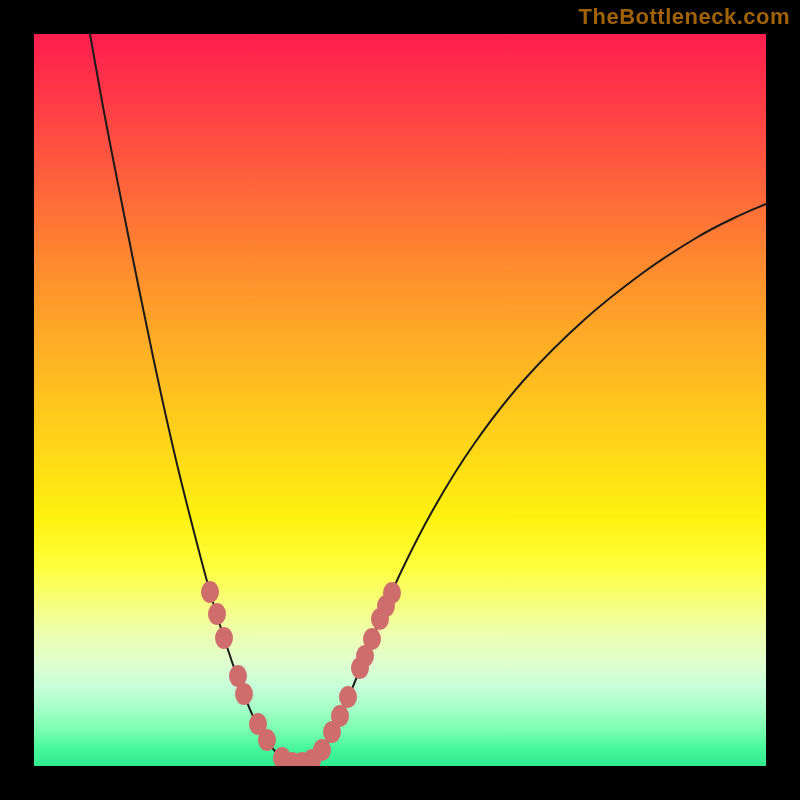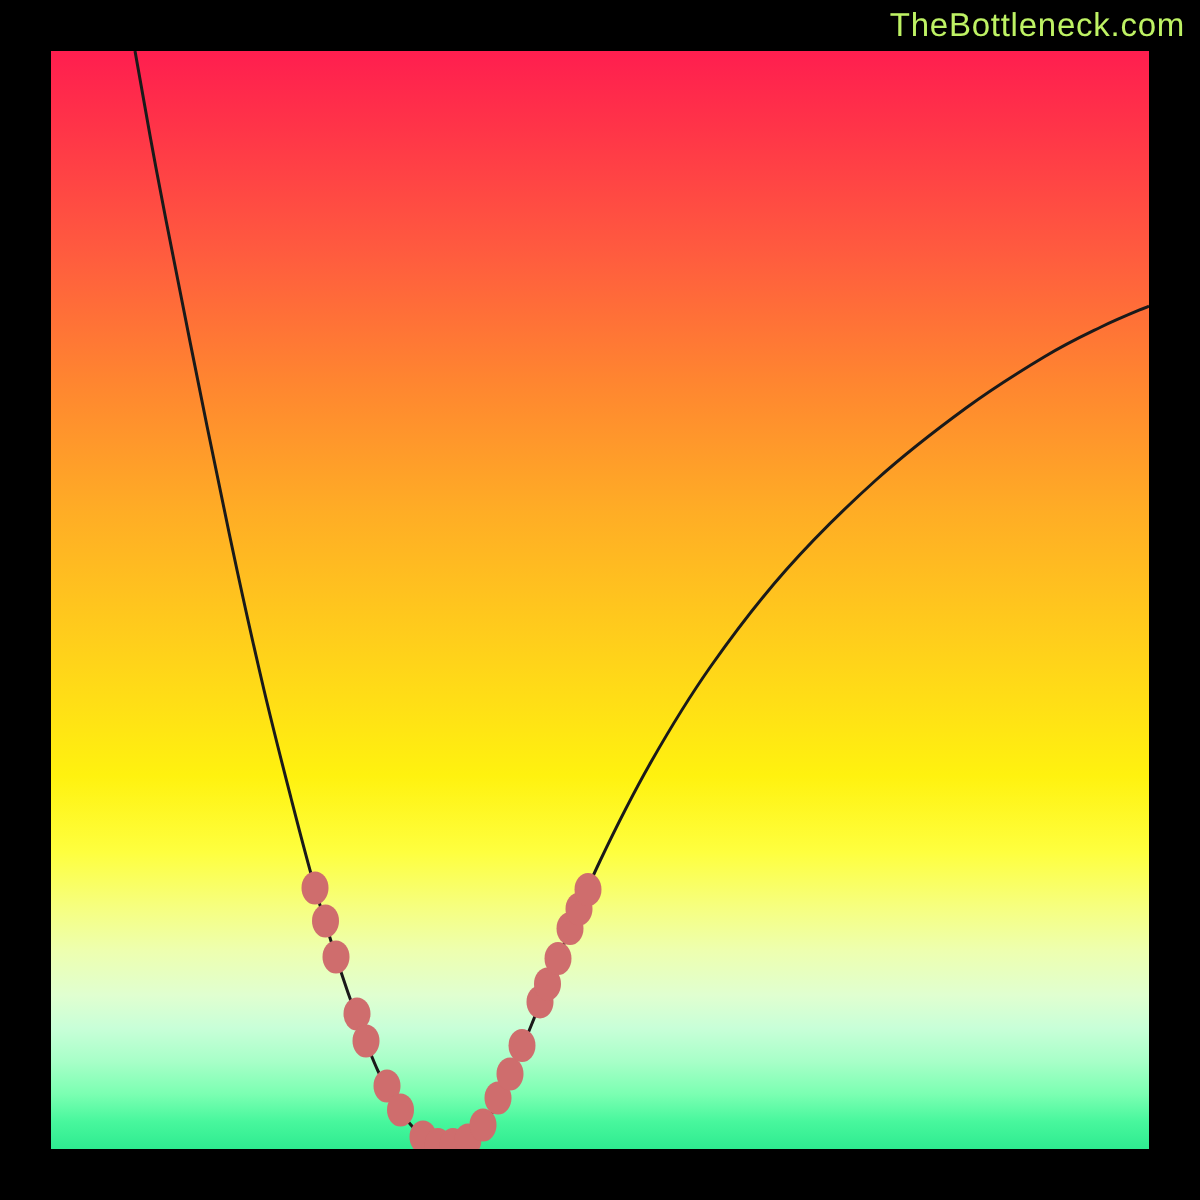--- a/index.html
+++ b/index.html
@@ -13,24 +13,24 @@
   .outer {
     width: 800px;
     height: 800px;
     background: #000;
     position: relative;
   }
   .attribution {
     position: absolute;
     top: 4px;
     right: 10px;
-    color: #bef264;
+    color: #a16207;
     font-size: 22px;
     letter-spacing: 0.5px;
-    font-weight: 400;
+    font-weight: 700;
     z-index: 10;
   }
   .plot-area {
     position: absolute;
     left: 34px;
     top: 34px;
     width: 732px;
     height: 732px;
     background: linear-gradient(
       to bottom,

